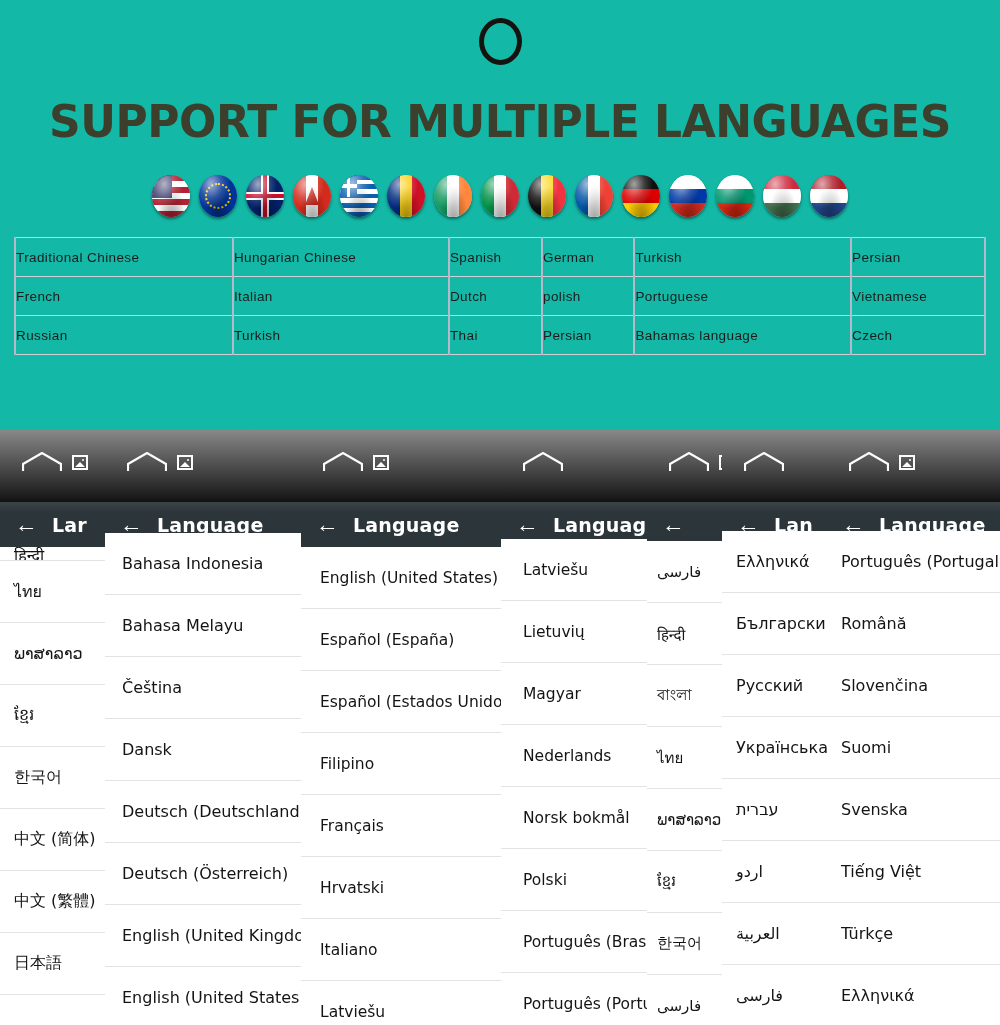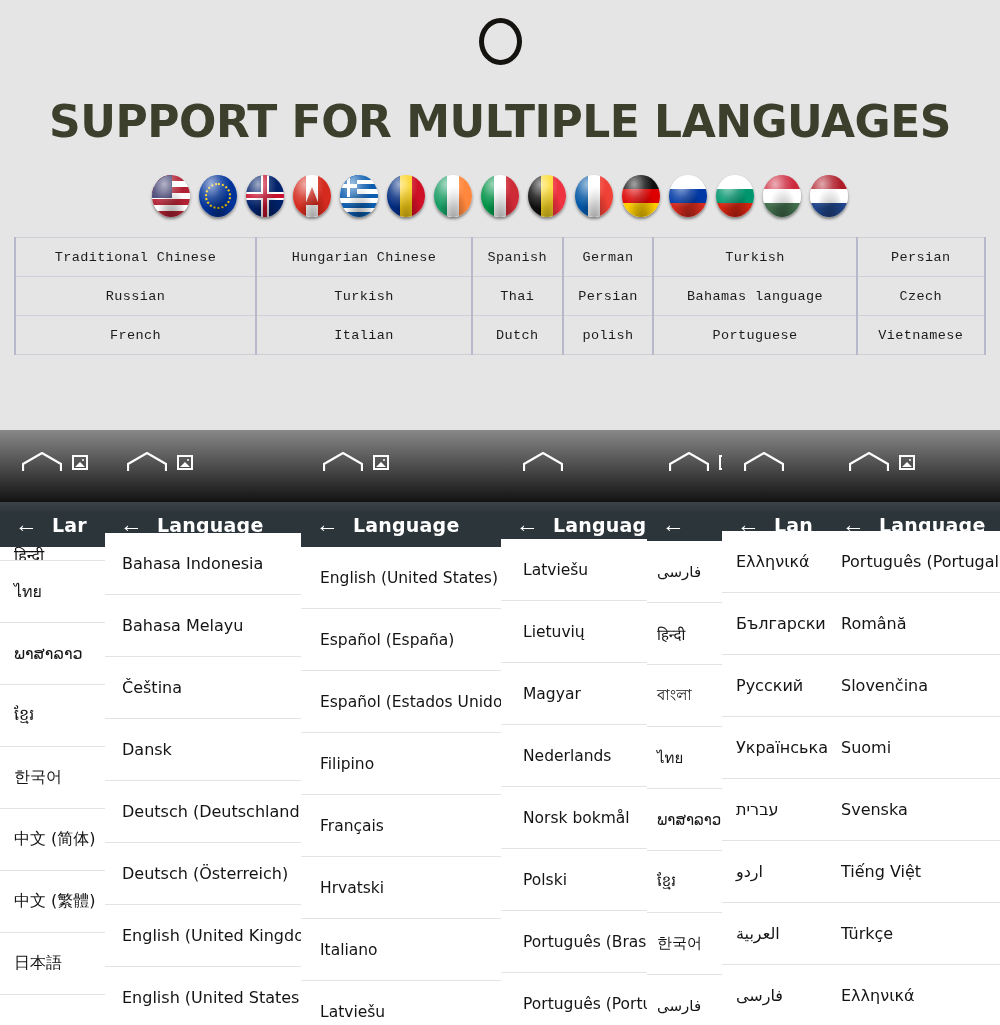--- a/index.html
+++ b/index.html
@@ -2,21 +2,21 @@
 <html><head>
 <meta charset="utf-8">
 <style>
   * { box-sizing: border-box; margin: 0; padding: 0; }
   html, body {
     width: 1000px; height: 1025px;
     background: #ffffff;
     font-family: "Liberation Sans", "DejaVu Sans", sans-serif;
     overflow: hidden;
   }
-  .page { position: relative; width: 1000px; height: 1025px; background: #e5e5e5; }
+  .page { position: relative; width: 1000px; height: 1025px; background: #14b8a6; }
 
   
   .logo-wrap { width: 100%; height: 82px; display: flex; align-items: center; justify-content: center; }
   .logo-ring {
     width: 43px; height: 47px; border: 5px solid #15130f;
     border-radius: 50%;
   }
   .title {
     text-align: center;
     font-size: 44px;
@@ -46,22 +46,21 @@
   .fl-stack > i { flex: 1; display: block; }
   .fl-cols { position: absolute; inset: 0; display: flex; }
   .fl-cols > i { flex: 1; display: block; }
 
   
   .lang-table { margin: 4px 14px 0 14px; border-collapse: collapse; width: 972px; }
   .lang-table td {
     border: 1px solid #cfcfd8;
     border-left-width: 2px; border-right-width: 2px;
     border-left-color: #b7b8ca; border-right-color: #b7b8ca;
-    text-align: center;
-    font-family: Liberation Mono, monospace;
+    font-family: Liberation Sans, sans-serif;
     font-size: 13.5px;
     color: #1c1c1c;
     height: 39px;
     letter-spacing: .4px;
   }
 
   
   .android { position: absolute; left: 0; top: 430px; width: 1000px; height: 595px; display: flex; overflow: hidden; }
   .panel { position: relative; height: 595px; overflow: hidden; flex: none; background: #fff; }
   .statusbar { height: 72px; background: #000; position: relative; }
@@ -239,35 +238,35 @@
     <tbody id="lang-tbody">
         <tr>
           <td>Traditional  Chinese</td>
           <td>Hungarian Chinese</td>
           <td>Spanish</td>
           <td>German</td>
           <td>Turkish</td>
           <td>Persian</td>
         </tr>
         <tr>
+          <td>French</td>
+          <td>Italian</td>
+          <td>Dutch</td>
+          <td>polish</td>
+          <td>Portuguese</td>
+          <td>Vietnamese</td>
+        </tr>
+        <tr>
           <td>Russian</td>
           <td>Turkish</td>
           <td>Thai</td>
           <td>Persian</td>
           <td>Bahamas  language</td>
           <td>Czech</td>
         </tr>
-        <tr>
-          <td>French</td>
-          <td>Italian</td>
-          <td>Dutch</td>
-          <td>polish</td>
-          <td>Portuguese</td>
-          <td>Vietnamese</td>
-        </tr>
       </tbody>
   </table>
 
   <div class="android" id="android-strip">
       <div class="panel" style="width: 105px;">
         <div class="statusbar">
           <div class="sb-icons">
             <span class="ic-home">
               <svg width="40" height="20" viewBox="0 0 40 20">
                 <path d="M1 19 L1 12 L20 1 L39 12 L39 19" fill="none" stroke="#fff" stroke-width="2.2"></path>

